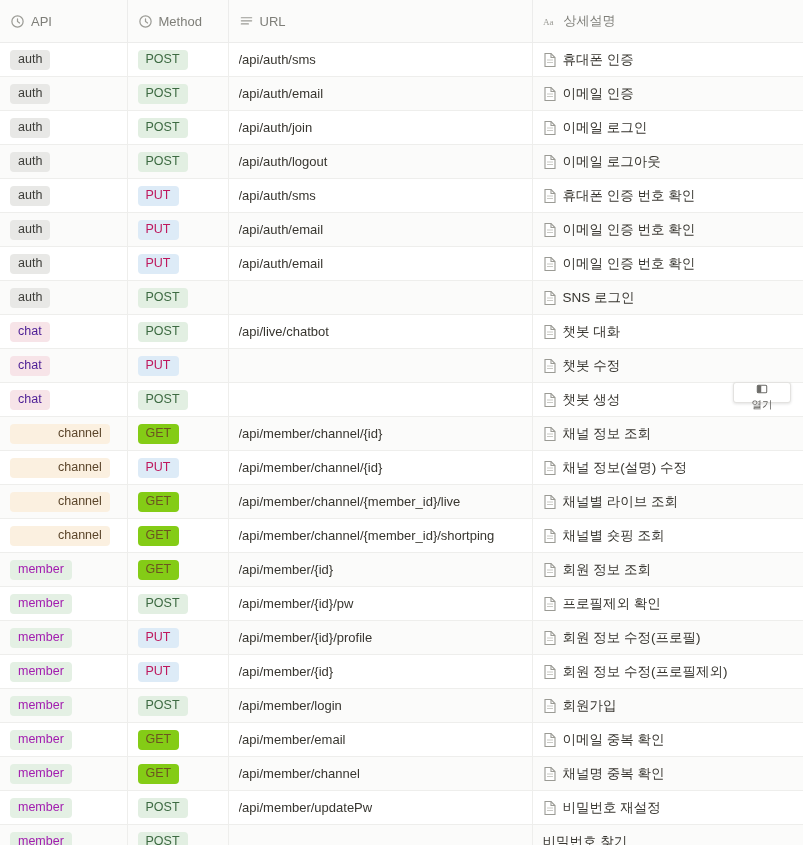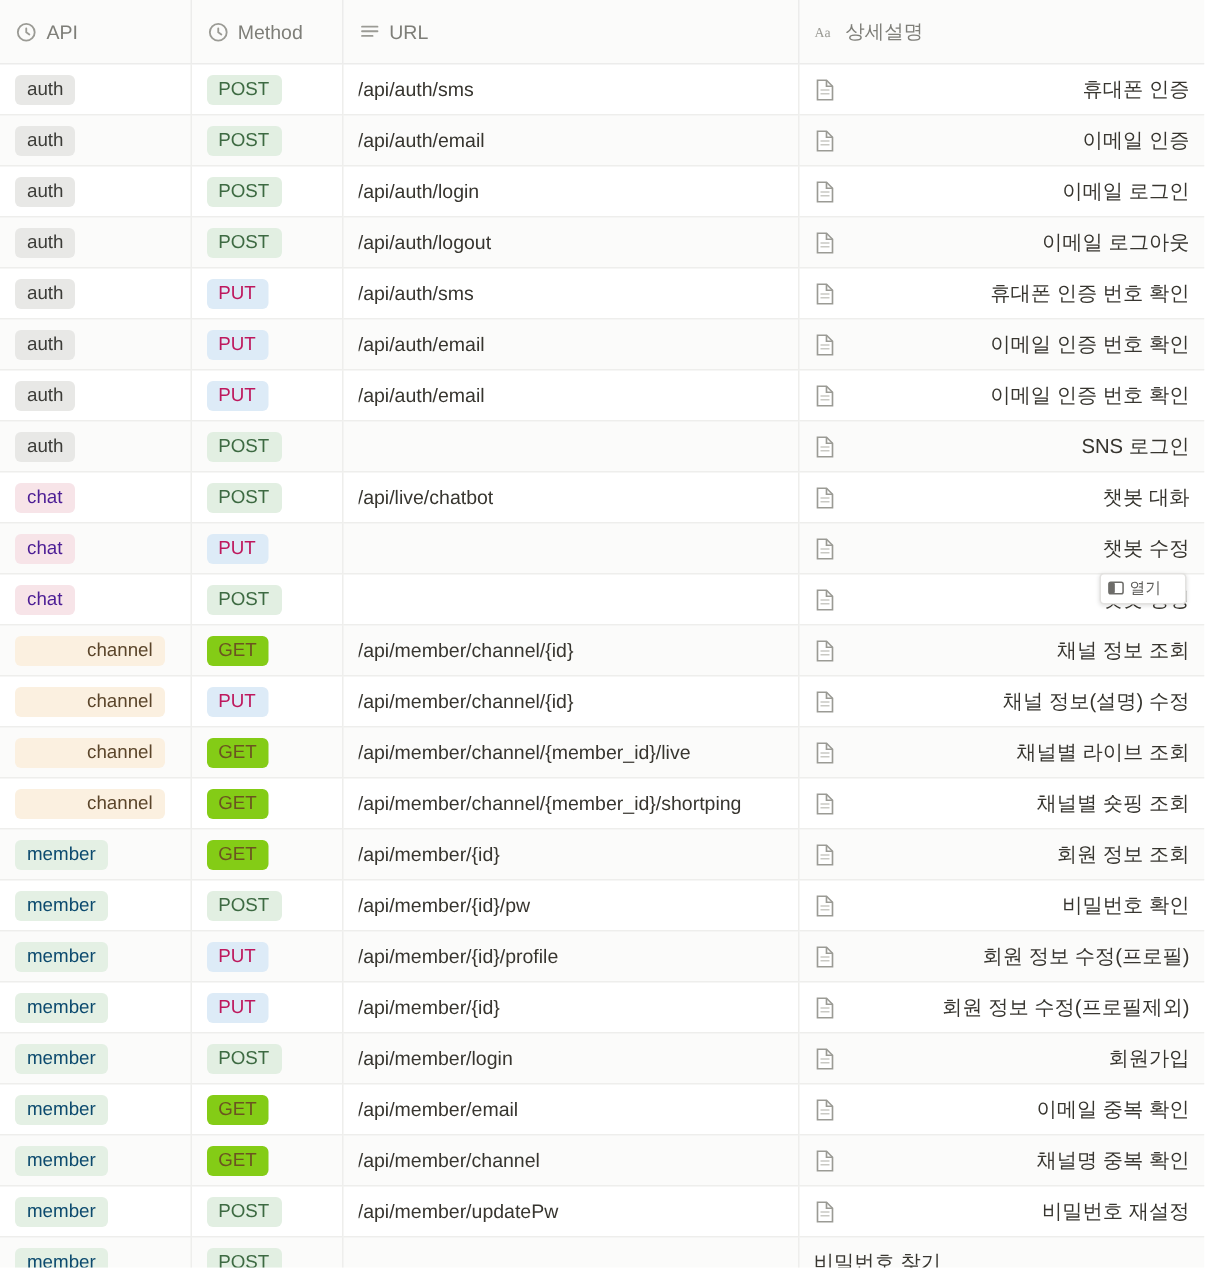--- a/index.html
+++ b/index.html
@@ -63,39 +63,38 @@
     padding: 2px 8px 3px;
     border-radius: 4px;
     font-size: 12.5px;
     line-height: 15px;
     white-space: nowrap;
     text-align: right;
   }
   .pill-auth    { background: #e8e8e6; color: #3c3c38; }
   .pill-chat    { background: #f7e4e8; color: #4c1d95; }
   .pill-channel { background: #fbf0e0; color: #5b452a; padding-left: 48px; }
-  .pill-member  { background: #e4f0e4; color: #0c4a6e; }
+  .pill-member  { background: #e4f0e4; color: #a21caf; }
 
   .pill-post { background: #e2efe2; color: #3d6a42; }
   .pill-put  { background: #ddebf7; color: #be185d; }
   .pill-get  { background: #84cc16; color: #6b5420; }
 
   .url {
     font-size: 13px;
     color: #37352f;
     white-space: nowrap;
     overflow: hidden;
     text-overflow: ellipsis;
   }
 
   .desc {
     display: flex; align-items: center; gap: 6px;
     white-space: nowrap;
     overflow: hidden;
-    justify-content: space-between;
   }
   .doc-icon {
     width: 14px; height: 16px;
     flex: none;
     position: relative;
   }
   .doc-icon svg { display: block; }
   .desc-text { font-size: 13.5px; color: #37352f; }
 
   
@@ -216,21 +215,21 @@
                 </svg>
               </span>
               <span class="desc-text">이메일 인증</span>
             </div>
           </td>
         </tr>
         <tr>
           <td><span class="pill pill-auth">auth</span></td>
           <td><span class="pill pill-post">POST</span></td>
           <td>
-            <div class="url">/api/auth/login</div>
+            <div class="url">/api/auth/join</div>
           </td>
           <td>
             <div class="desc">
               <span class="doc-icon">
                 <svg viewBox="0 0 14 16" width="14" height="16" fill="none" stroke="#9b9b95" stroke-width="1.1">
                   <path d="M2 1.5h6l4 4v9H2z" fill="#ffffff"></path>
                   <path d="M8 1.5v4h4"></path>
                   <path d="M4 8h6M4 10.5h6" stroke="#c9c9c4" stroke-width="1"></path>
                 </svg>
               </span>
@@ -493,21 +492,21 @@
           </td>
           <td>
             <div class="desc">
               <span class="doc-icon">
                 <svg viewBox="0 0 14 16" width="14" height="16" fill="none" stroke="#9b9b95" stroke-width="1.1">
                   <path d="M2 1.5h6l4 4v9H2z" fill="#ffffff"></path>
                   <path d="M8 1.5v4h4"></path>
                   <path d="M4 8h6M4 10.5h6" stroke="#c9c9c4" stroke-width="1"></path>
                 </svg>
               </span>
-              <span class="desc-text">비밀번호 확인</span>
+              <span class="desc-text">프로필제외 확인</span>
             </div>
           </td>
         </tr>
         <tr class="alt">
           <td><span class="pill pill-member">member</span></td>
           <td><span class="pill pill-put">PUT</span></td>
           <td>
             <div class="url">/api/member/{id}/profile</div>
           </td>
           <td>
@@ -626,21 +625,21 @@
           </td>
           <td>
             <div class="desc">
               <span class="desc-text">비밀번호 찾기</span>
             </div>
           </td>
         </tr>
       </tbody>
   </table>
 
-  <div class="open-btn" id="open-btn" style="top: 381.5px;">
+  <div class="open-btn" id="open-btn" style="top: 381.5px; flex-direction: column;">
     <span class="oi">
       <svg viewBox="0 0 14 14" width="12" height="12" fill="none" stroke="currentColor" stroke-width="1.2">
         <rect x="1.5" y="2.5" width="11" height="9" rx="1.4"></rect>
         <rect x="1.5" y="2.5" width="4.6" height="9" rx="1.4" fill="currentColor" stroke="none"></rect>
       </svg>
     </span>
     <span>열기</span>
   </div>
 
 </div>

